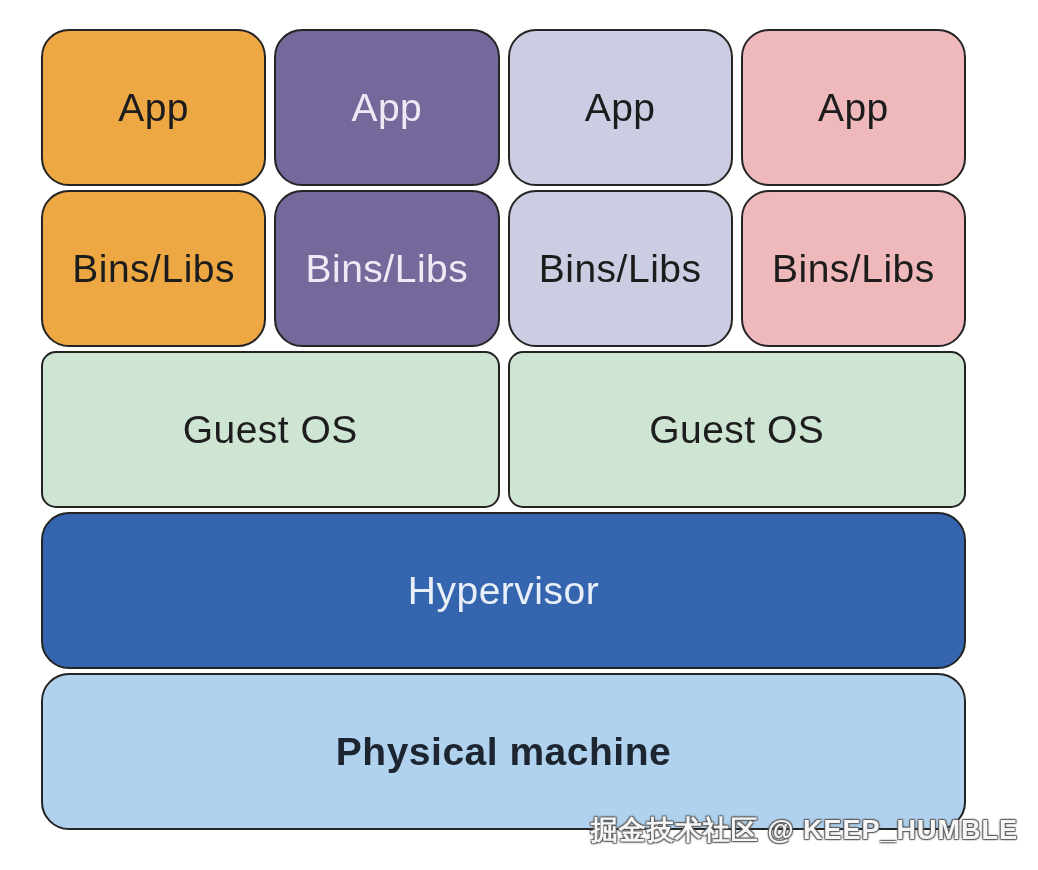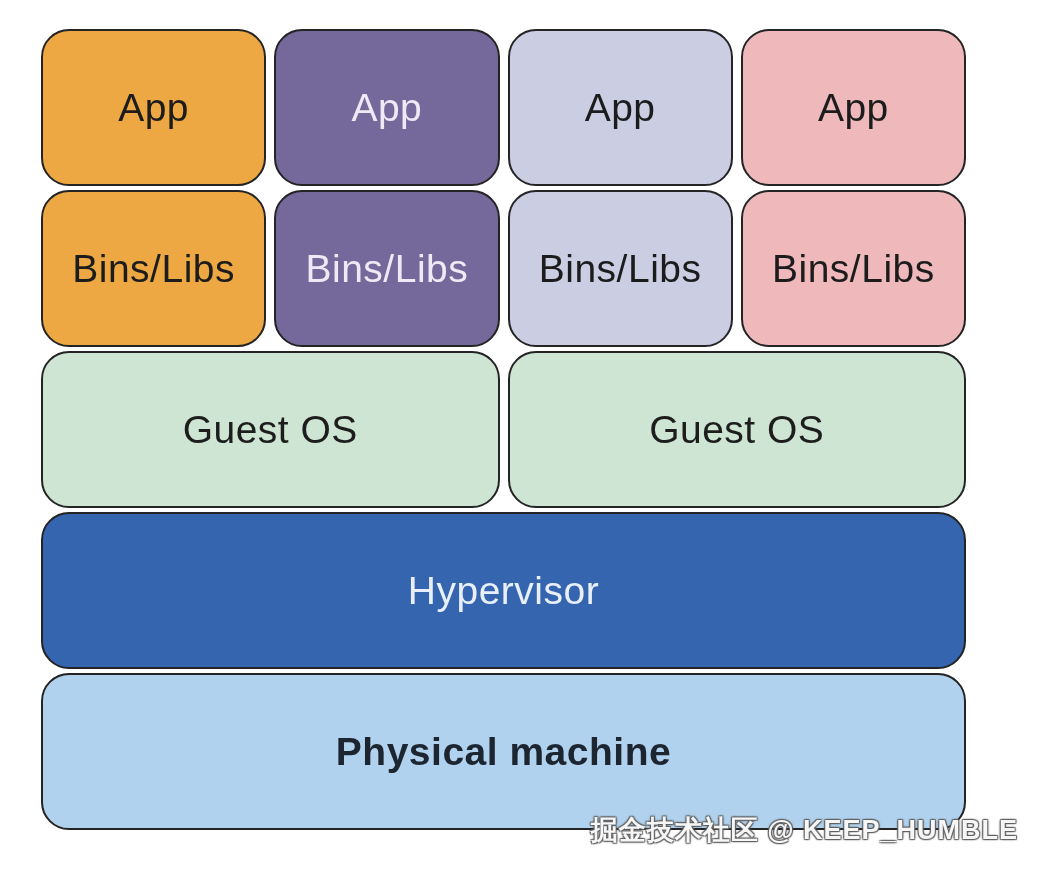--- a/index.html
+++ b/index.html
@@ -29,21 +29,21 @@
     box-sizing: border-box;
     border: 2.5px solid #242424;
     border-radius: 28px;
     display: flex;
     align-items: center;
     justify-content: center;
     font-size: 39px;
     letter-spacing: 0.5px;
     white-space: nowrap;
   }
-  .span2 { grid-column: span 2; }
+  .span2 { grid-column: span 2; border-radius: 15px; }
   .span4 { grid-column: span 4; }
   .watermark {
     position: absolute;
     top: 812px;
     right: 20px;
     font-size: 27px;
     font-weight: bold;
     letter-spacing: 1px;
     color: rgba(255,255,255,0.95);
     text-shadow:

